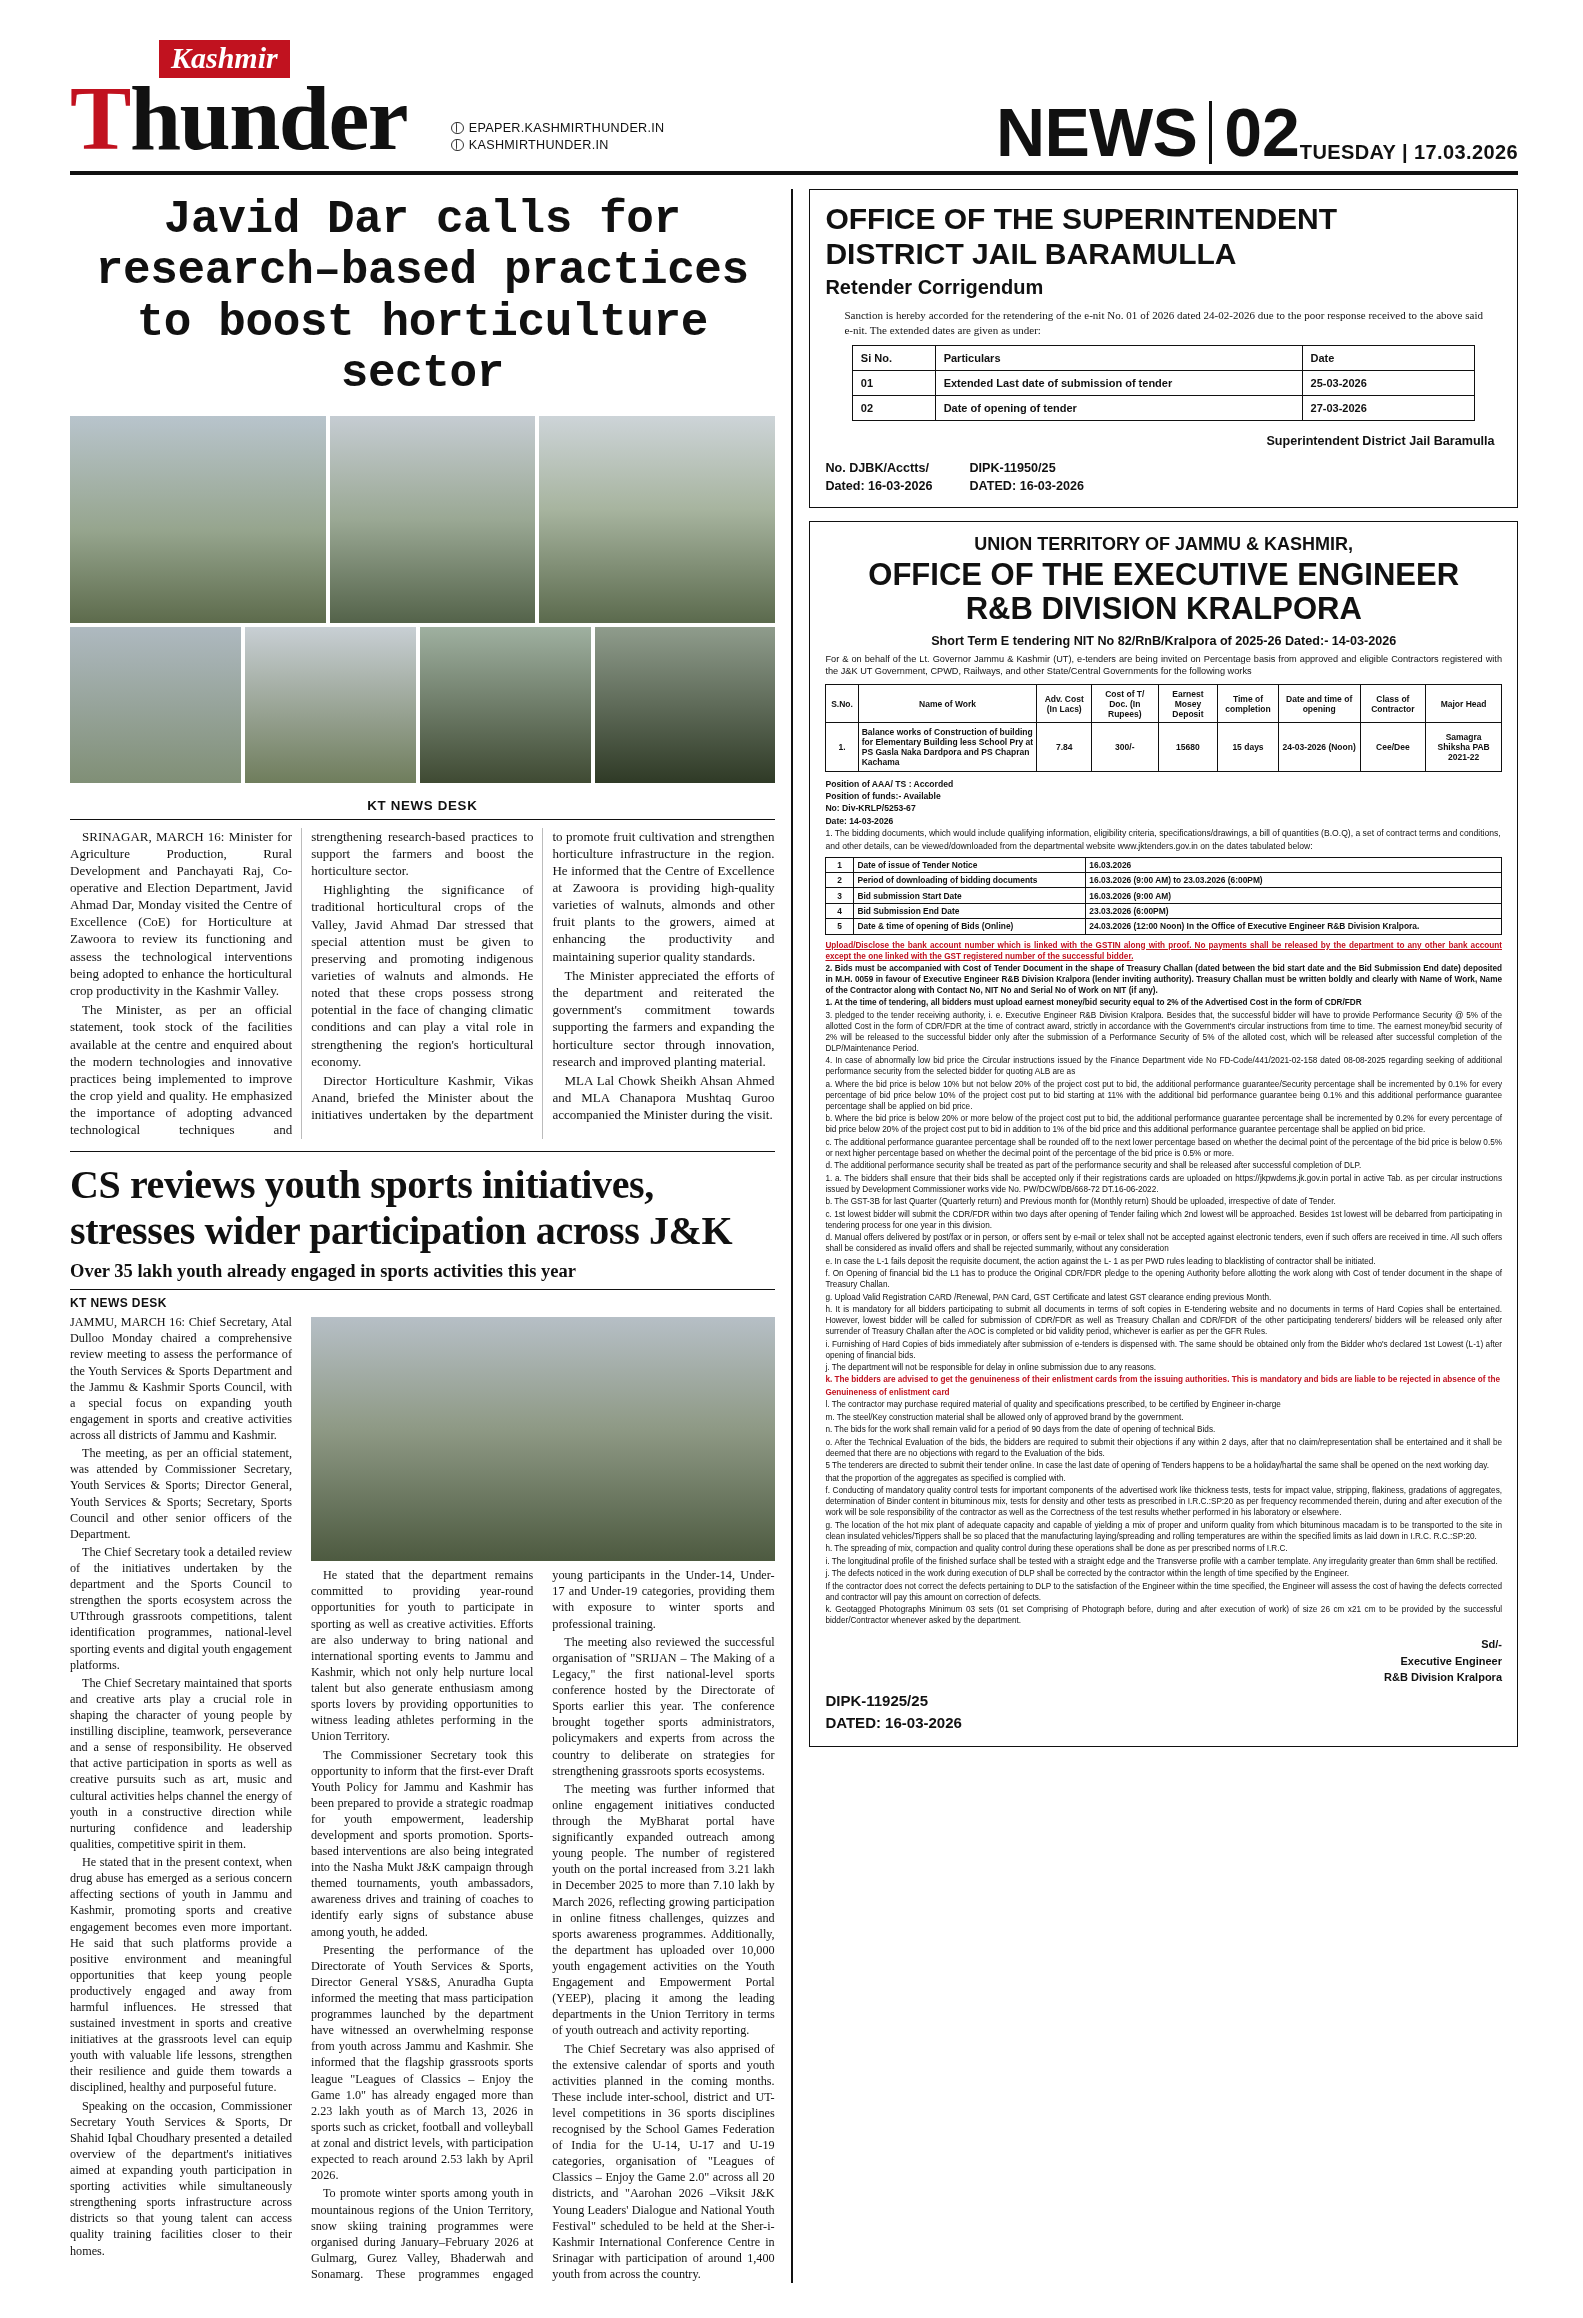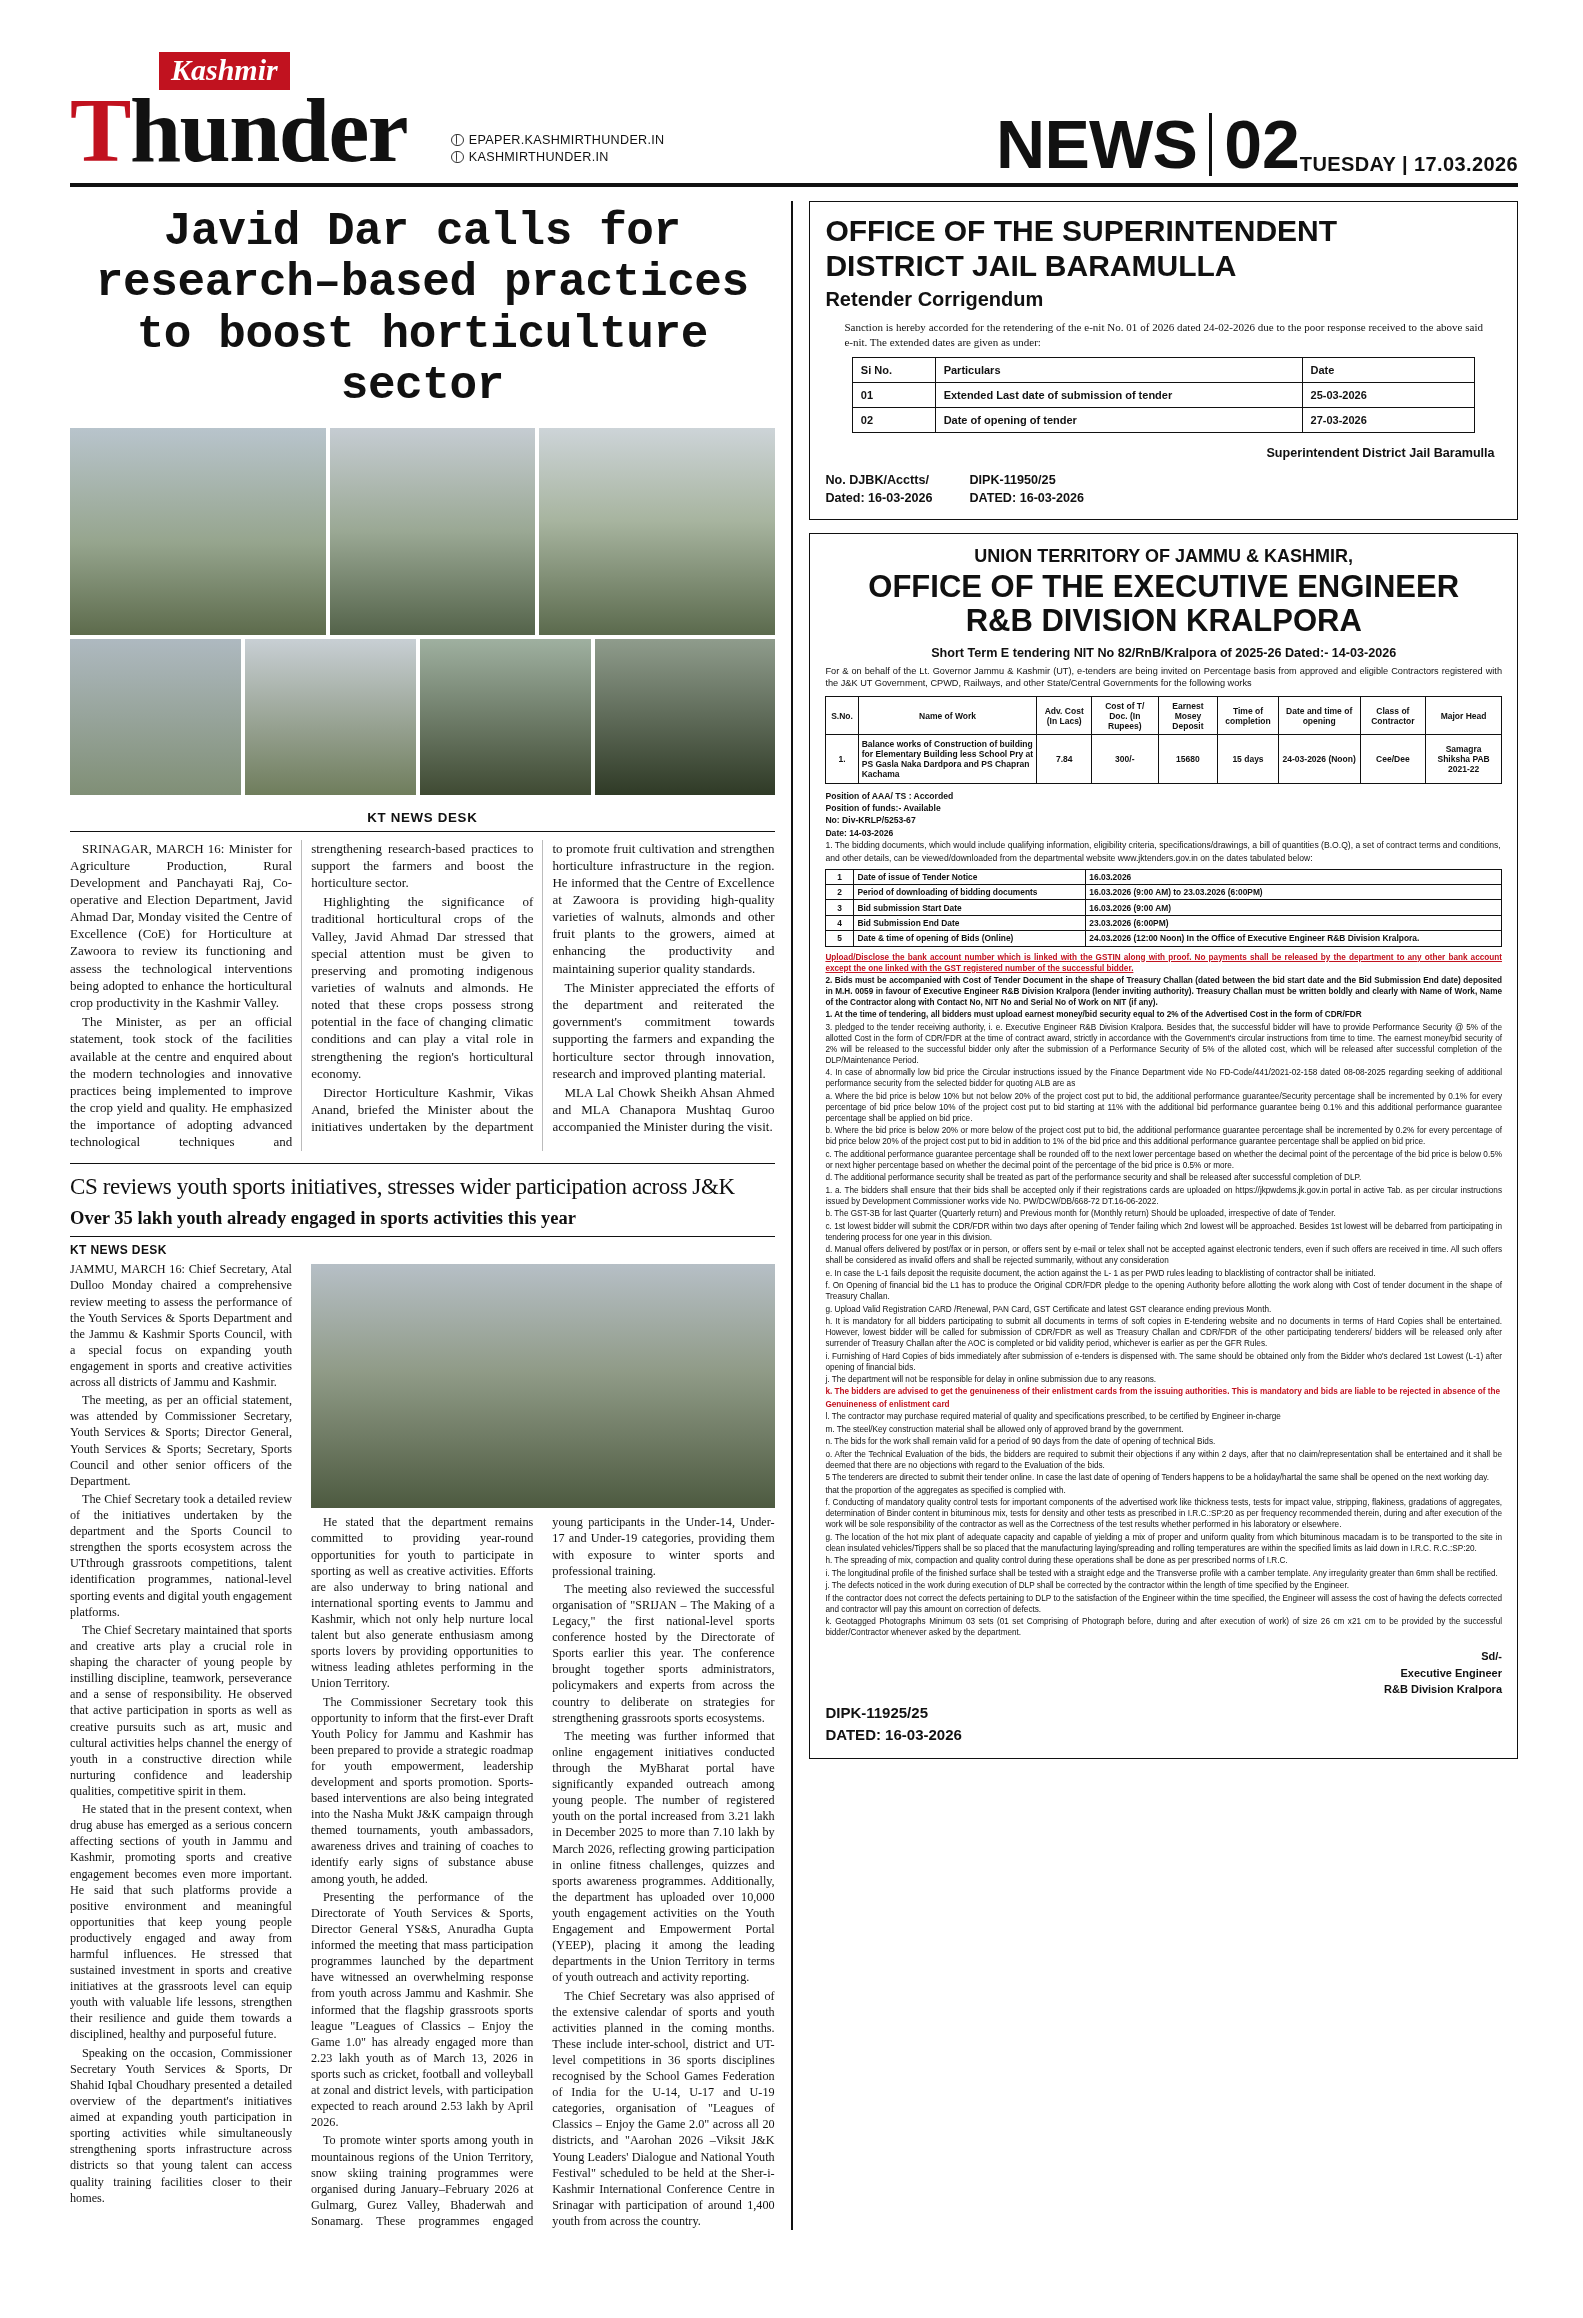--- a/index.html
+++ b/index.html
@@ -1,18 +1,18 @@
 <!DOCTYPE html>
 <html style="font-size:12px"><head>
 <meta charset="utf-8">
 <style>
   html,body{margin:0;padding:0;background:#ffffff;}
   body{width:1584px;height:2319px;font-family:"Liberation Serif",serif;color:#111;}
   .page{position:relative;width:1584px;height:2319px;padding:0;box-sizing:border-box;}
-  .inner{position:absolute;left:70px;top:56px;width:1448px;}
+  .inner{position:absolute;left:70px;top:44px;width:1448px;}
 
   
   .masthead{display:flex;align-items:flex-end;justify-content:space-between;border-bottom:4.4px solid #111;padding-bottom:7.4px;}
   .logo-wrap{position:relative;}
   .kashmir-badge{position:absolute;left:89px;top:-4.4px;background:#c1121f;color:#fff;font-family:"Liberation Serif",serif;font-style:italic;font-weight:bold;font-size:30px;padding:1.5px 12px 3px 12px;letter-spacing:0px;}
   .thunder{font-family:"Liberation Serif",serif;font-weight:bold;font-size:92px;line-height:1.0;letter-spacing:-1.5px;margin-top:28px;}
   .thunder .t-first{color:#c1121f;}
   .mast-mid{flex:1;display:flex;flex-direction:column;justify-content:flex-end;padding-bottom:10.4px;padding-left:44px;}
   .mast-mid .line{font-family:"Liberation Sans",sans-serif;font-size:12.6px;letter-spacing:0.3px;display:flex;align-items:center;gap:5.2px;margin:1.5px 0;}
   .globe{display:inline-block;width:10.4px;height:10.4px;border:1.2px solid #333;border-radius:50%;position:relative;}
@@ -53,21 +53,21 @@
   .ph.g2:after{background:linear-gradient(180deg,#c8cfd4 0%,#6f7d5c 100%);}
   .ph.g3:after{background:linear-gradient(180deg,#9fb0a0 0%,#3f4a33 100%);}
   .ph.g4:after{background:linear-gradient(180deg,#8f9c8c 0%,#2f3a26 100%);}
 
   .byline{font-family:"Liberation Sans",sans-serif;font-size:13.3px;font-weight:bold;letter-spacing:0.7px;text-align:center;margin:9px 0 4.4px 0;padding-top:6px;}
   .rule{border-top:1.5px solid #111;margin:6px 0 7.4px 0;}
 
   .cols3{column-count:3;column-gap:19px;column-rule:0.7px solid #bbb;text-align:justify;font-size:13px;line-height:1.32;}
   .cols3 p{margin:0 0 2.2px 0;text-indent:12px;}
 
-  h2.sub-headline{font-family:"Liberation Serif",serif;font-weight:normal;font-size:23px;line-height:1.14;margin:10.4px 0 7.4px 0;letter-spacing:-0.4px;}
+  h2.sub-headline{font-family:"Liberation Serif",serif;font-weight:bold;font-size:40px;line-height:1.14;margin:10.4px 0 7.4px 0;letter-spacing:-0.4px;}
   .kicker{font-family:"Liberation Serif",serif;font-weight:bold;font-size:18.5px;margin:4.4px 0 7.4px 0;}
   .byline-left{font-family:"Liberation Sans",sans-serif;font-size:12px;font-weight:bold;letter-spacing:0.4px;margin:3px 0 4.4px 0;}
   .thin-rule{border-top:0.7px solid #111;margin:4.4px 0 6px 0;}
 
   .story-photo{width:100%;height:244px;background:linear-gradient(180deg,#b6bfc6 0%,#8f9a86 45%,#4d5a40 100%);margin:3px 0 6px 0;}
 
   
   .ad{border:1.5px solid #111;padding:12px 15px;box-sizing:border-box;}
   .ad + .ad{margin-top:13.3px;}
   .ad-title{font-family:"Liberation Sans",sans-serif;font-weight:bold;text-align:left;line-height:1.12;}

